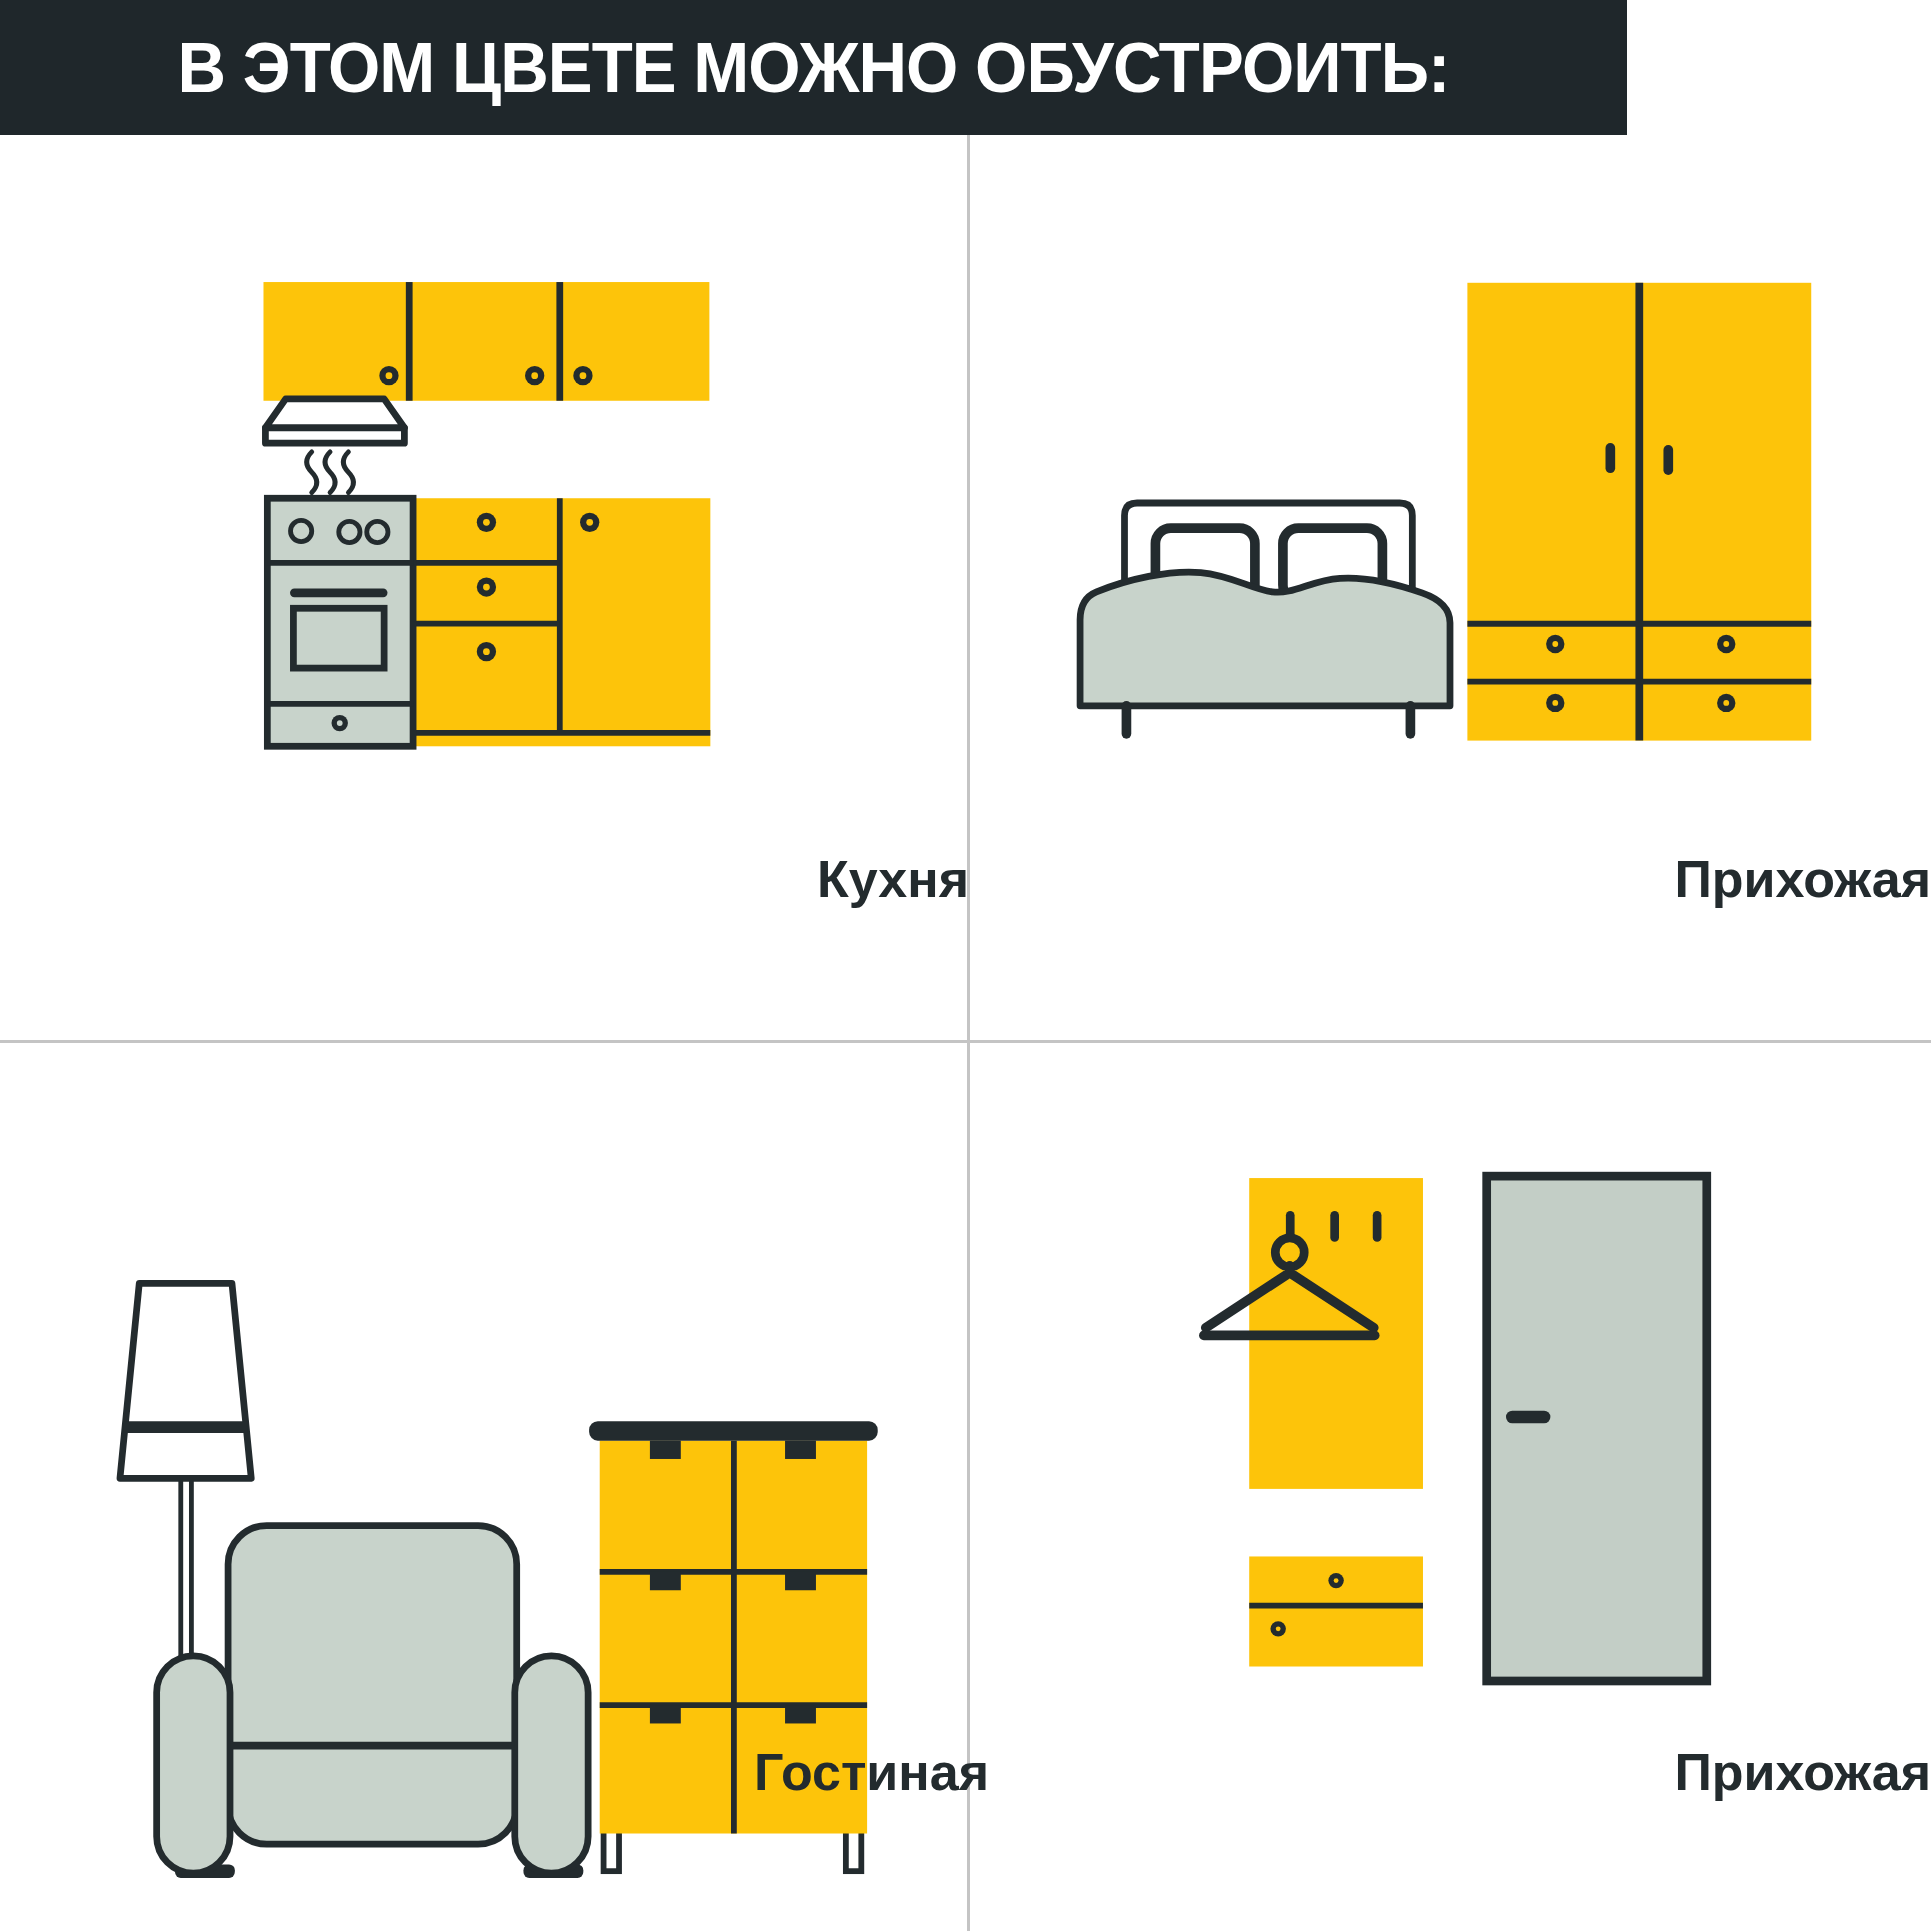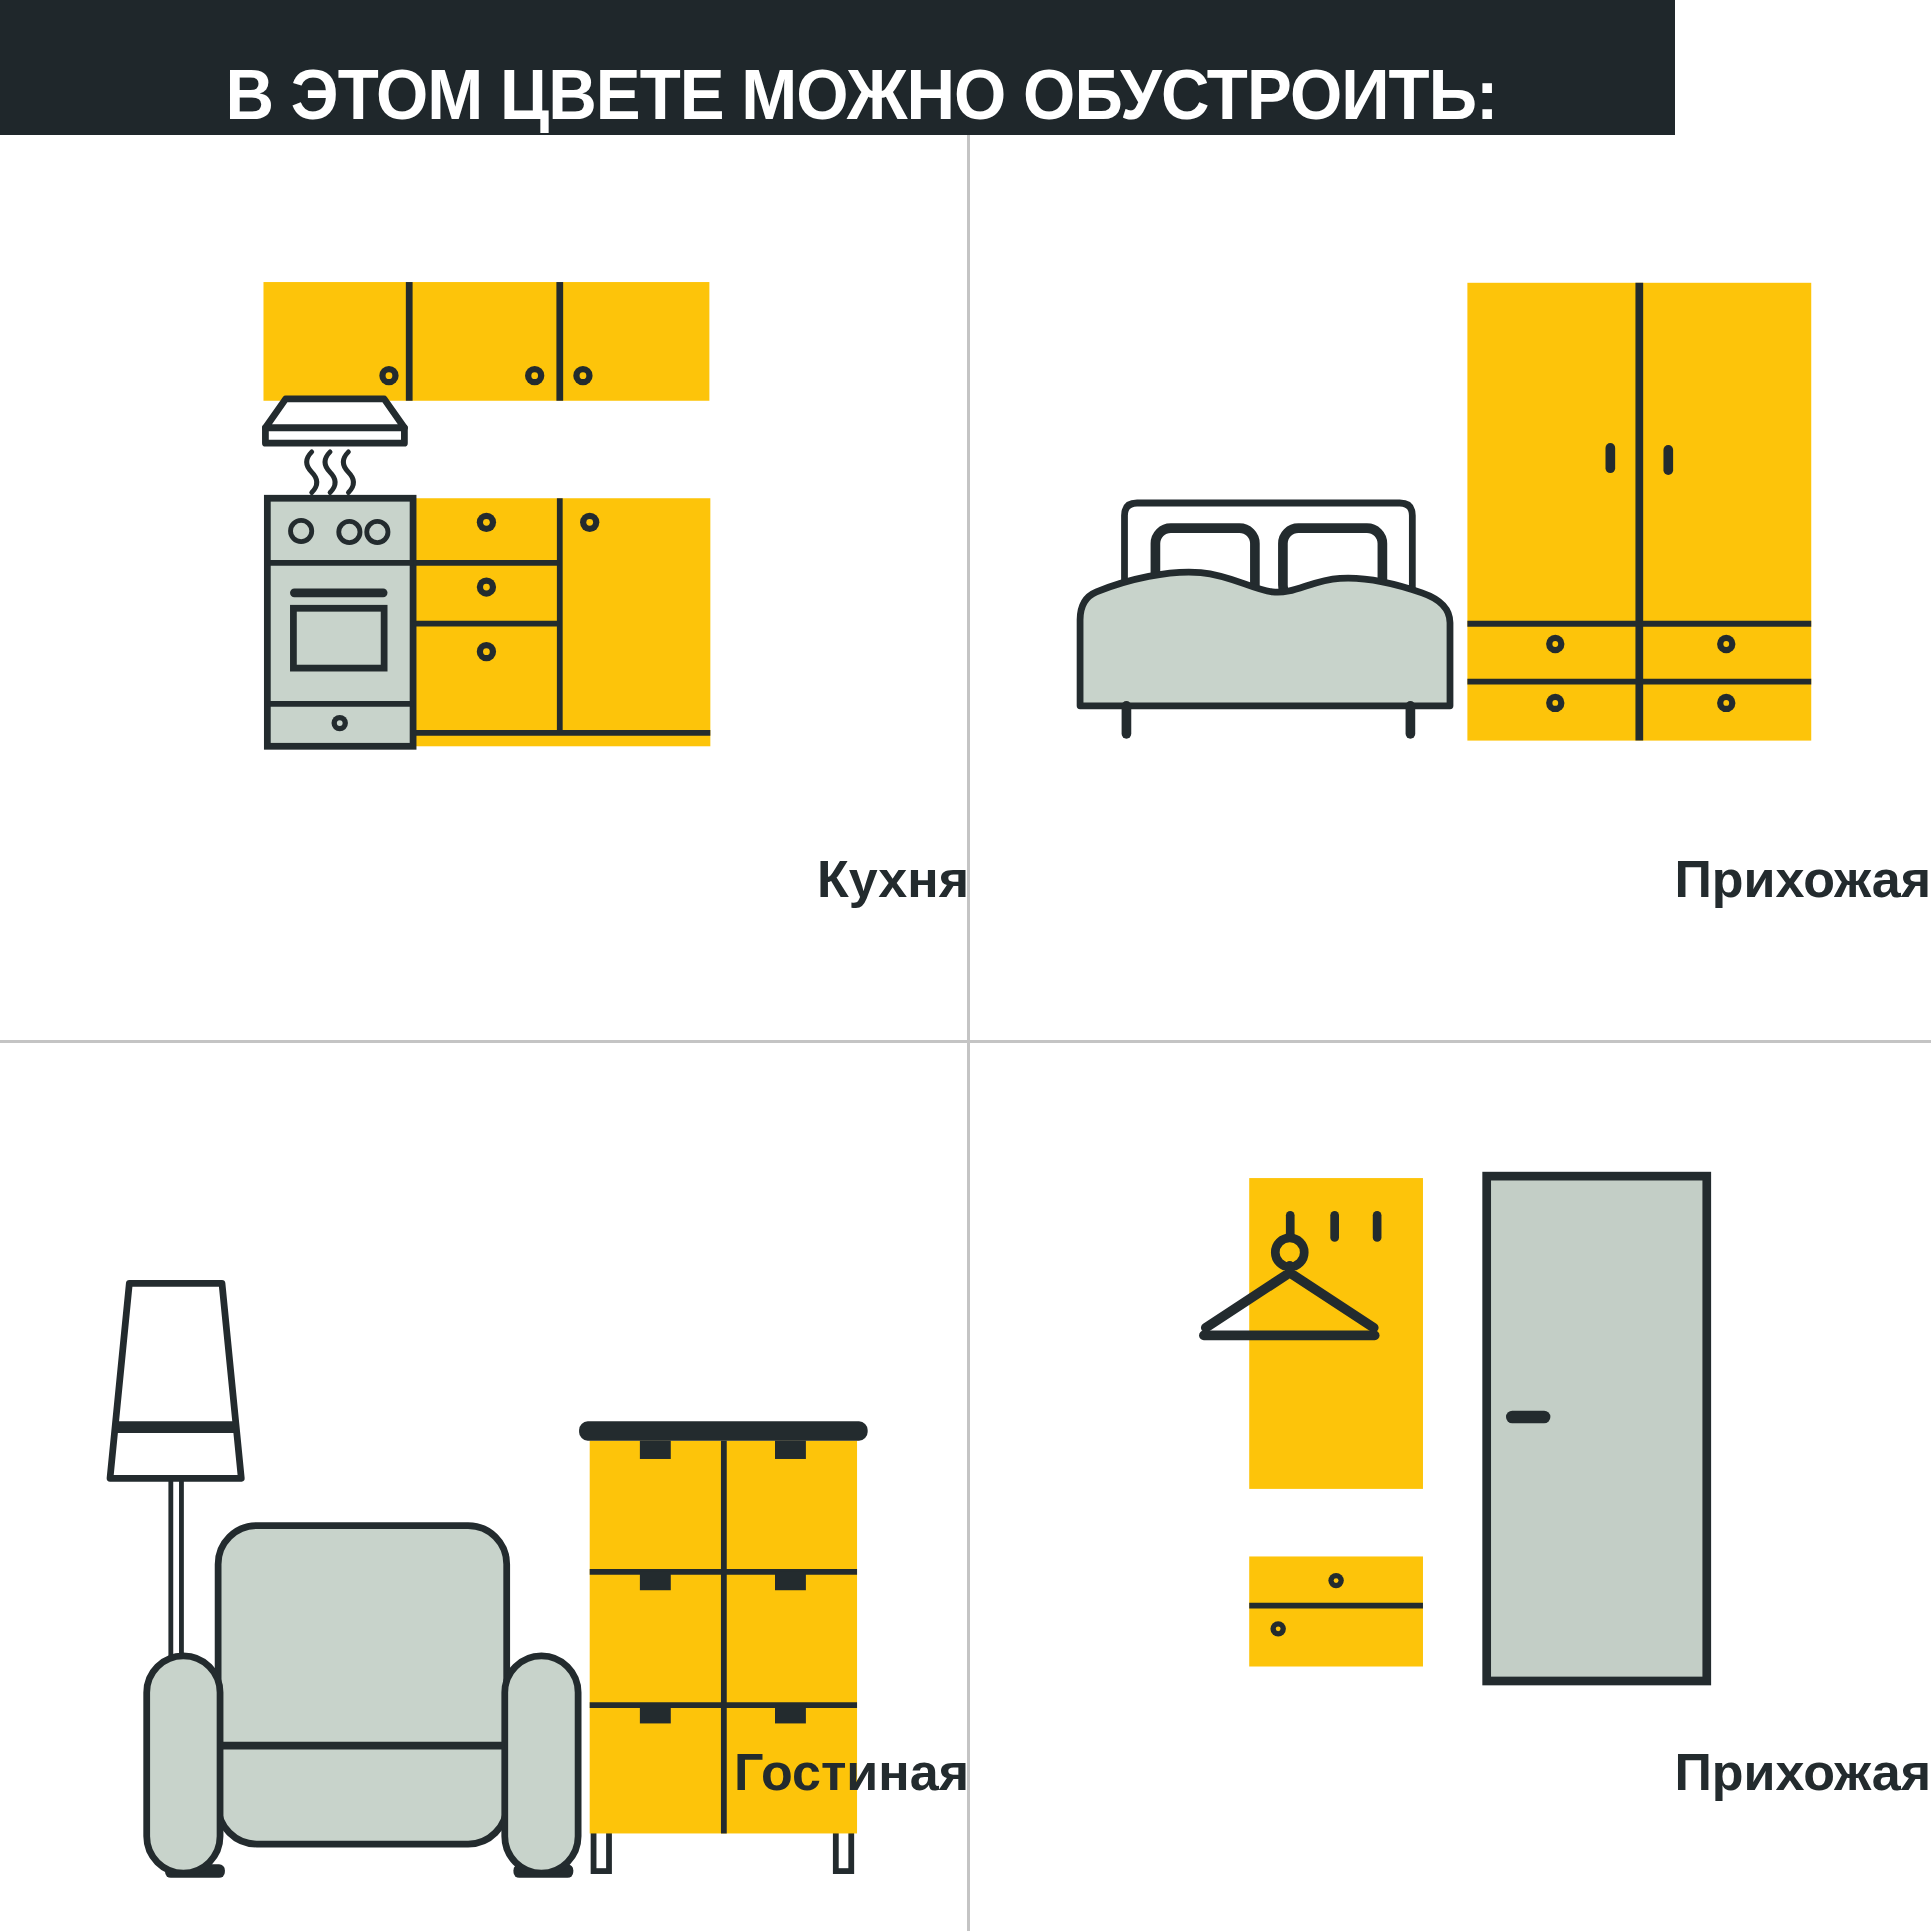--- a/index.html
+++ b/index.html
@@ -1,30 +1,30 @@
 <!DOCTYPE html>
 <html style="--accent-yellow: #FDC40A; --ink-dark: #232B2E; --header-bg: #1F272B; --header-text: #FFFFFF; --furniture-gray: #C8D3CB; --door-gray: #C3CEC6; --grid-line: #C4C4C4; --background: #FFFFFF;"><head>
 <meta charset="utf-8">
 <style>
   html,body{margin:0;padding:0;background:#fff;}
   .canvas{position:relative;width:1931px;height:1931px;background:var(--background,#fff);
           font-family:"Liberation Sans",sans-serif;overflow:hidden;}
   
   .header{position:absolute;left:0;top:0;width:1627px;height:135px;
-          background:var(--header-bg,#1F272B);display:flex;align-items:flex-end;justify-content:center;padding-left:48px;}
+          background:var(--header-bg,#1F272B);display:flex;align-items:center;justify-content:center;}
   .header h1{margin:0;font-size:70px;font-weight:700;letter-spacing:-1px;
              color:var(--header-text,#fff);transform:scaleX(.96);white-space:nowrap;}
   
   .vline{position:absolute;left:967px;top:135px;width:2.9px;height:1796px;background:var(--grid-line,#C4C4C4);}
   .hline{position:absolute;left:0;top:1040px;width:1931px;height:2.9px;background:var(--grid-line,#C4C4C4);}
   
   .quadrant{position:absolute;}
   .q-kitchen{left:0;top:135px;width:969px;height:906px;}
   .q-bedroom{left:969px;top:135px;width:962px;height:906px;}
-  .q-living{left:0;top:1041px;width:969px;height:890px;}
+  .q-living{left:0;top:1041px;width:969px;height:890px;padding-left:20px;}
   .q-hallway{left:969px;top:1041px;width:962px;height:890px;}
   .quadrant svg{position:absolute;left:0;top:0;width:100%;height:100%;}
   .room-label{position:absolute;left:0;right:0;text-align:right;
               font-size:52px;font-weight:700;color:var(--ink-dark,#232B2E);}
   .q-kitchen .room-label,.q-bedroom .room-label{top:714px;}
   .q-living .room-label,.q-hallway .room-label{top:701px;}
   
   .yel{fill:var(--accent-yellow,#FDC40A);}
   .gry{fill:var(--furniture-gray,#C8D3CB);}
   .dgry{fill:var(--door-gray,#C3CEC6);}

